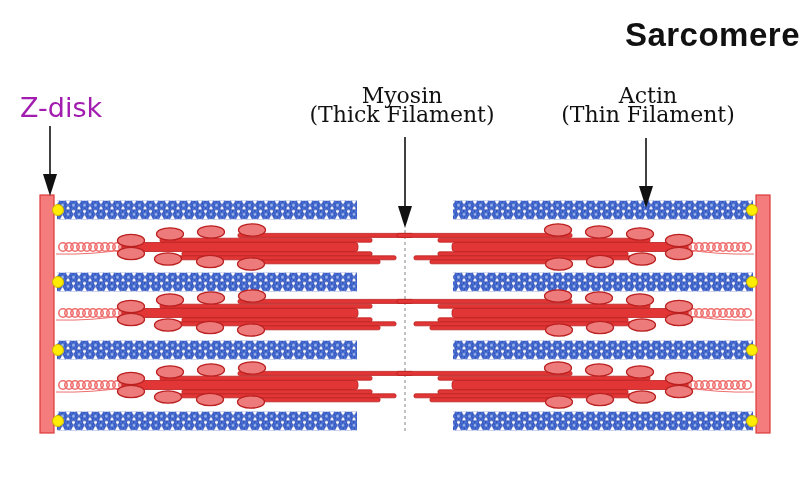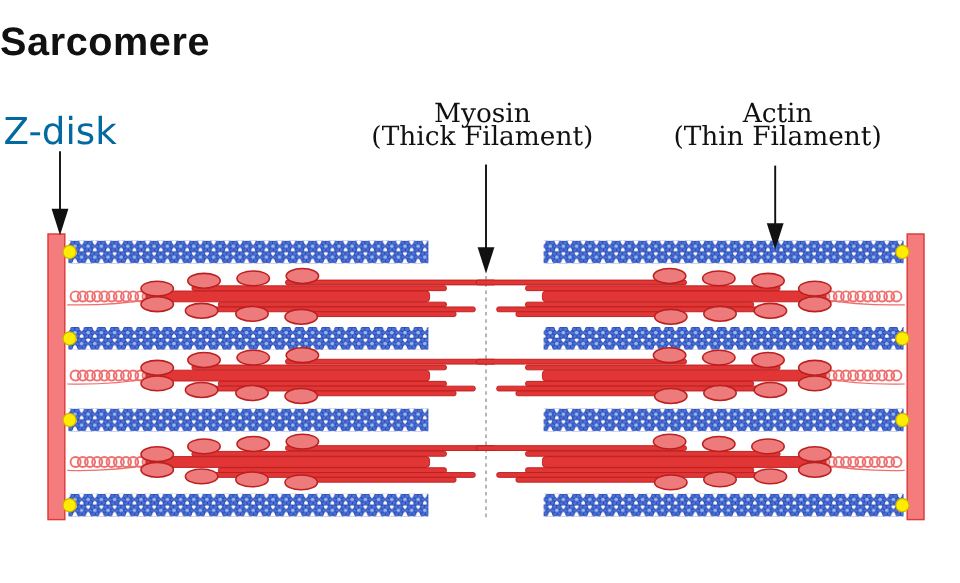--- a/index.html
+++ b/index.html
@@ -1,23 +1,23 @@
 <!DOCTYPE html>
 <html style="--myosin-red: #e23535; --myosin-dark: #bb2020; --myosin-head: #ee7b7b; --myosin-coil: #ef6f6f; --zdisk-fill: #f57c7c; --zdisk-border: #dd3a3a; --actin-blue: #4a72d8; --actin-dark: #1a3aa8; --actin-light: #9ab8f0; --attachment-yellow: #ffec00; --mline-gray: #9a9a9a; --arrow-black: #111111;"><head>
 <meta charset="utf-8">
 <style>
   html,body{margin:0;padding:0;background:#ffffff;}
   body{width:800px;height:486px;position:relative;overflow:hidden;
        font-family:"DejaVu Sans",sans-serif;color:#111;}
   .stage{position:absolute;left:0;top:0;width:800px;height:486px;}
-  .title{position:absolute;top:16px;left:0;width:800px;text-align:left;
+  .title{position:absolute;top:16px;left:0;width:800px;text-align:right;
          font-family:"Liberation Sans",sans-serif;font-weight:bold;font-size:33px;
          letter-spacing:0.5px;color:#111;}
-  .lbl-z{position:absolute;top:92px;left:3px;font-size:31px;
-         font-family:"DejaVu Sans",sans-serif;color:#0369a1;}
+  .lbl-z{position:absolute;top:92px;left:20px;font-size:27px;
+         font-family:"DejaVu Sans",sans-serif;color:#a21caf;}
   .lbl-serif{position:absolute;top:86px;width:300px;text-align:center;
          font-family:"DejaVu Serif","Liberation Serif",serif;font-size:22px;
          line-height:19px;color:#111;}
   .lbl-myosin{left:252px;}
   .lbl-actin{left:498px;}
   svg{position:absolute;left:0;top:0;}
   .mbar{fill:var(--myosin-red);stroke:var(--myosin-dark);stroke-width:0.8;}
   .mhead{fill:var(--myosin-head);stroke:var(--myosin-dark);stroke-width:1.3;}
   .coil{fill:none;stroke:var(--myosin-coil);stroke-width:1.6;}
   .coil-line{fill:none;stroke:var(--myosin-coil);stroke-width:1;}

